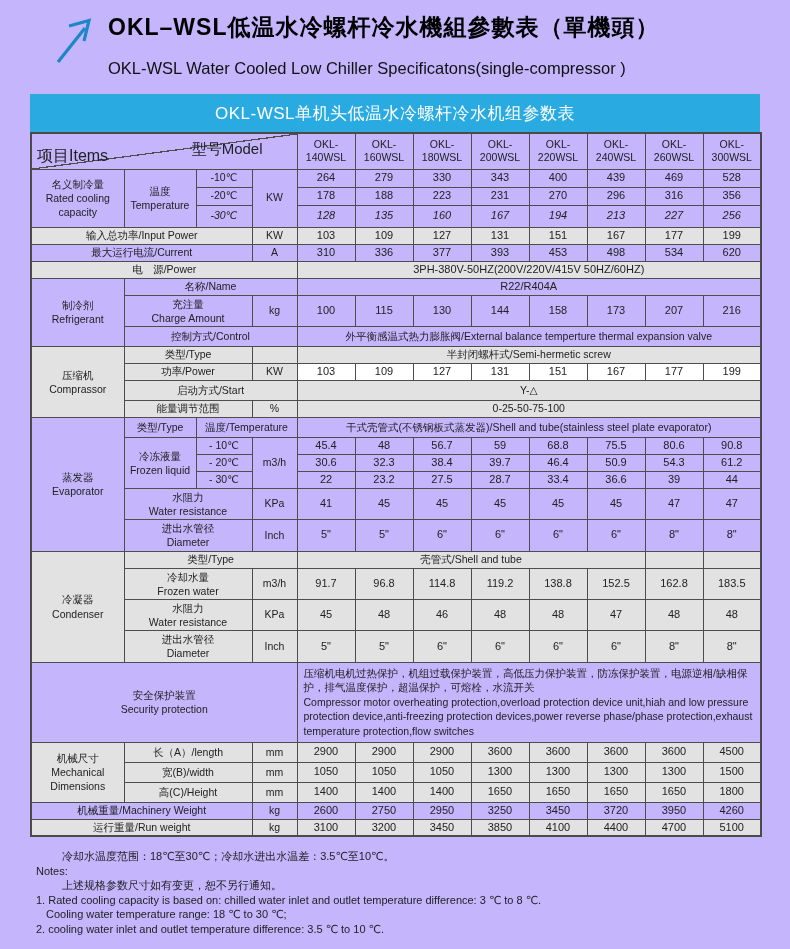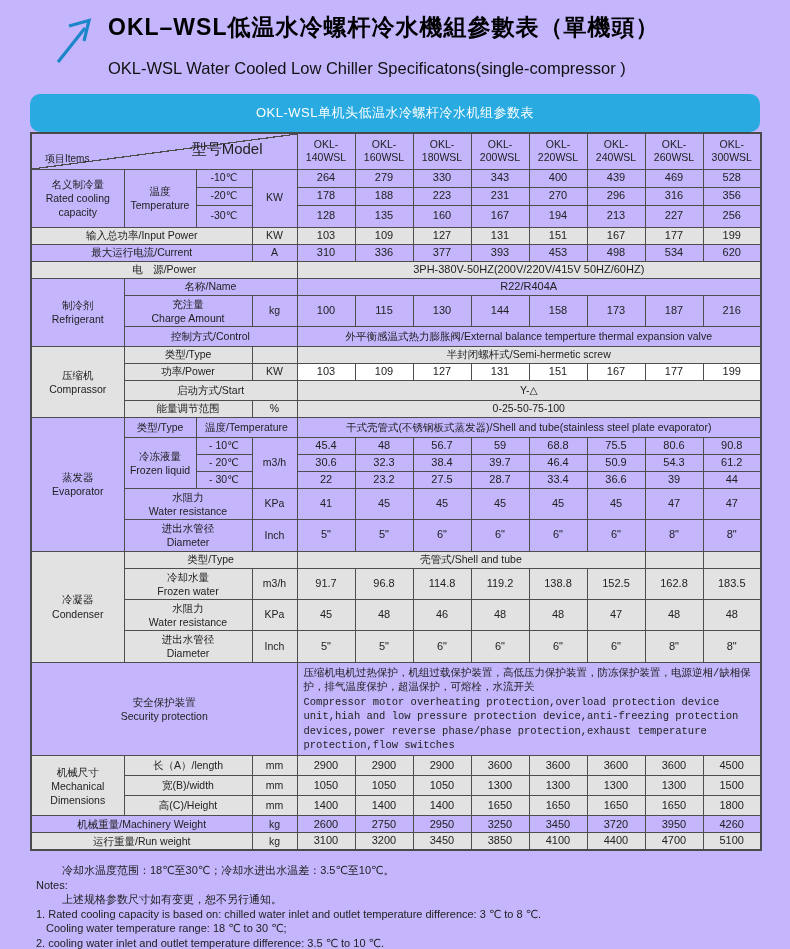--- a/index.html
+++ b/index.html
@@ -14,52 +14,52 @@
   .doc-header { display: flex; align-items: flex-start; padding: 12px 0 0 52px; }
   .logo { width: 46px; height: 48px; margin-right: 10px; margin-top: 4px; flex: 0 0 auto; }
   .title-zh { font-size: 23px; font-weight: bold; letter-spacing: 1px; color: #000; }
   .title-en { font-size: 16.5px; color: #111; margin-top: 16px; }
 
   
   .table-wrap { margin: 16px 30px 0 30px; }
   .caption-bar {
     height: 38px; background: #29abe2; color: #ffffff;
     display: flex; align-items: center; justify-content: center;
-    font-size: 13px; letter-spacing: 0.5px; border-radius: 10px;
+    font-size: 17px; letter-spacing: 0.5px;
   }
   table.spec {
     width: 730px; table-layout: fixed; border-collapse: collapse;
     border: 2px solid #4a4a4a;
   }
   .spec td, .spec th {
     border: 1px solid #4d4d4d;
     font-size: 10.5px; font-weight: normal;
     text-align: center; vertical-align: middle;
     padding: 1px 2px; line-height: 1.25; color: #222;
     overflow: hidden;
   }
   .spec .v { font-size: 11px; }
   .gray td, td.gray, th.gray { background: #e2e2e2; }
   td.white { background: #ffffff; }
   .h36 { height: 36px; } .h26 { height: 26px; }
-  .h22 { height: 22px; } .h20 { height: 20px; } .h18 { height: 18px; }
+  .h22 { height: 22px; font-style: italic; } .h20 { height: 20px; } .h18 { height: 18px; }
   .h17 { height: 17px; } .h80 { height: 80px; }
 
   
   th.corner {
     position: relative; text-align: left;
     background-image: linear-gradient(to bottom right,
       transparent calc(50% - 0.6px), #4d4d4d calc(50% - 0.6px),
       #4d4d4d calc(50% + 0.6px), transparent calc(50% + 0.6px));
   }
-  .corner-items { position: absolute; left: 13px; bottom: 3px; font-size: 10px; }
+  .corner-items { position: absolute; left: 5px; bottom: 3px; font-size: 16px; }
   .corner-model { position: absolute; right: 34px; top: 6px; font-size: 15px; }
 
   td.leftcell { line-height: 1.35; }
-  td.security-text { text-align: left; padding: 3px 6px; line-height: 1.38; font-family: Liberation Mono, monospace; }
+  td.security-text { text-align: left; padding: 3px 6px; line-height: 1.38; }
   td.security-text .sec-en { display: block; }
 
   
   .notes { margin: 12px 30px 0 36px; font-size: 11px; line-height: 14.5px; color: #222; }
   .note-line { white-space: nowrap; }
   .ind { padding-left: 26px; }
   .ind-en { padding-left: 10px; }
 </style>
 </head>
 <body>
@@ -186,21 +186,21 @@
       </tr>
       <tr class="h26">
         <td class="leftcell" colspan="2"><span>充注量</span><br><span>Charge Amount</span></td>
         <td>kg</td>
         <td class="v">100</td>
         <td class="v">115</td>
         <td class="v">130</td>
         <td class="v">144</td>
         <td class="v">158</td>
         <td class="v">173</td>
-        <td class="v">187</td>
+        <td class="v">207</td>
         <td class="v">216</td>
       </tr>
       <tr class="h20">
         <td colspan="3">控制方式/Control</td>
         <td colspan="8">外平衡感温式热力膨胀阀/External balance temperture thermal expansion valve</td>
       </tr>
 
       <tr class="h17 gray">
         <td class="leftcell" rowspan="4"><span>压缩机</span><br><span>Comprassor</span></td>
         <td colspan="2">类型/Type</td>

